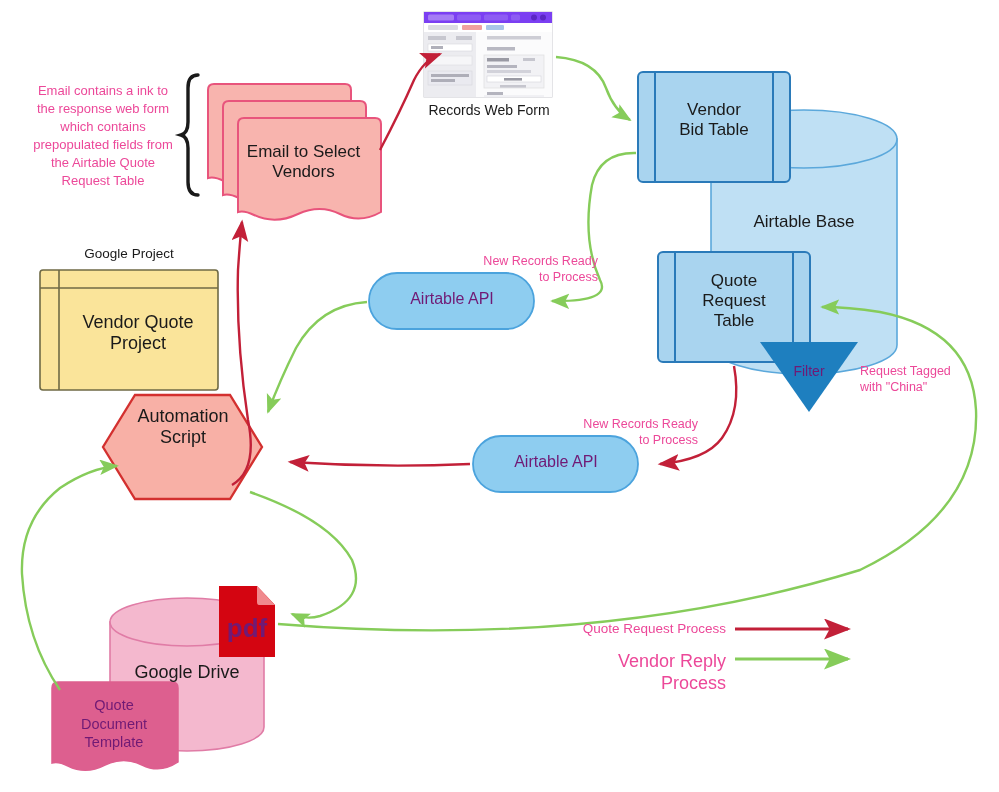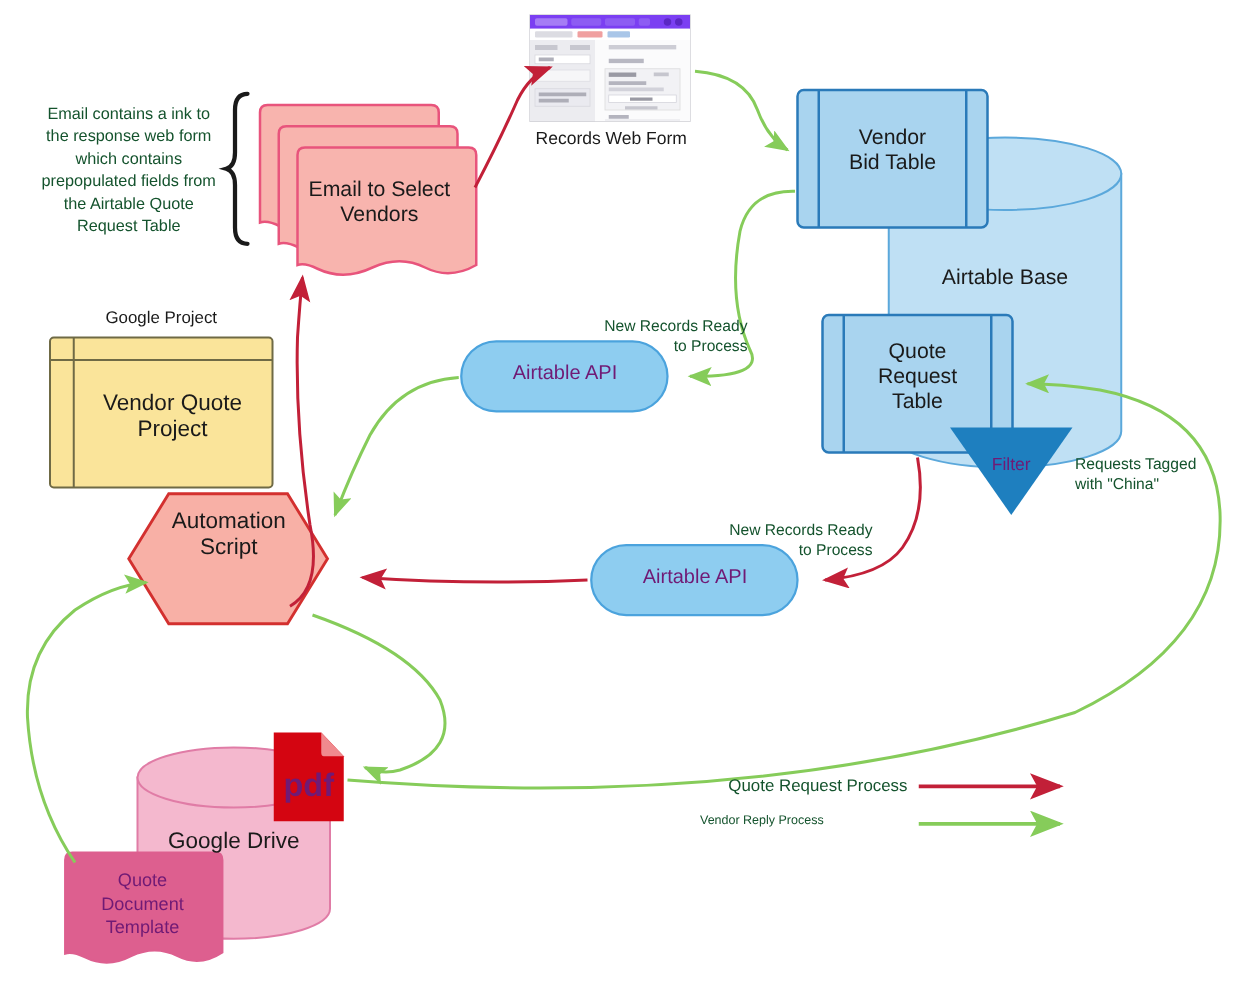--- a/index.html
+++ b/index.html
@@ -24,21 +24,21 @@
   .node-label {
     position: absolute;
     text-align: center;
     color: #1a1a1a;
     line-height: 1.18;
     pointer-events: none;
     white-space: pre-line;
   }
   .edge-label {
     position: absolute;
-    color: #14532d;
+    color: #ec4899;
     font-size: 12.5px;
     line-height: 1.2;
     white-space: pre-line;
   }
   .ttl { font-size: 17px; }
   .sm { font-size: 13px; }
   .white { color: #701a75; }
 </style>
 </head>
 <body>
@@ -207,21 +207,21 @@
 Bid Table</div>
 
   <div class="node-label ttl" style="left:729px; top:212px; width:150px;">Airtable Base</div>
 
   <div class="node-label ttl" style="left:676px; top:271px; width:116px;">Quote
 Request
 Table</div>
 
   <div class="node-label white" style="left:781px; top:363px; width:56px; font-size:14px;">Filter</div>
 
-  <div class="edge-label" style="left:860px; top:363px; width:130px; line-height:1.3;">Requests Tagged
+  <div class="edge-label" style="left:860px; top:363px; width:130px; line-height:1.3;">Request Tagged
 with "China"</div>
 
   <div class="node-label sm" style="left:62px; top:246px; width:134px; font-size:13.5px;">Google Project</div>
 
   <div class="node-label ttl" style="left:113px; top:406px; width:140px; font-size:18px;">Automation
 Script</div>
 
   <div class="node-label ttl" style="left:62px; top:312px; width:152px; font-size:18px;">Vendor Quote
 Project</div>
 
@@ -238,15 +238,15 @@
   <div class="node-label ttl" style="left:117px; top:662px; width:140px; font-size:18px;">Google Drive</div>
 
   <div class="node-label white" style="left:66px; top:696px; width:96px; font-size:14.5px; line-height:1.28;">Quote
 Document
 Template</div>
 
   <div class="node-label white" style="left:224px; top:613px; width:46px; font-size:26px; font-weight:bold;">pdf</div>
 
   <div class="edge-label" style="left:560px; top:621px; width:166px; text-align:right; font-size:13.5px;">Quote Request Process</div>
 
-  <div class="edge-label" style="left:560px; top:651px; width:166px; text-align:left; font-size:10px;">Vendor Reply Process</div>
+  <div class="edge-label" style="left:560px; top:651px; width:166px; text-align:right; font-size:18px;">Vendor Reply Process</div>
 
 </div>
 
 </body></html>

